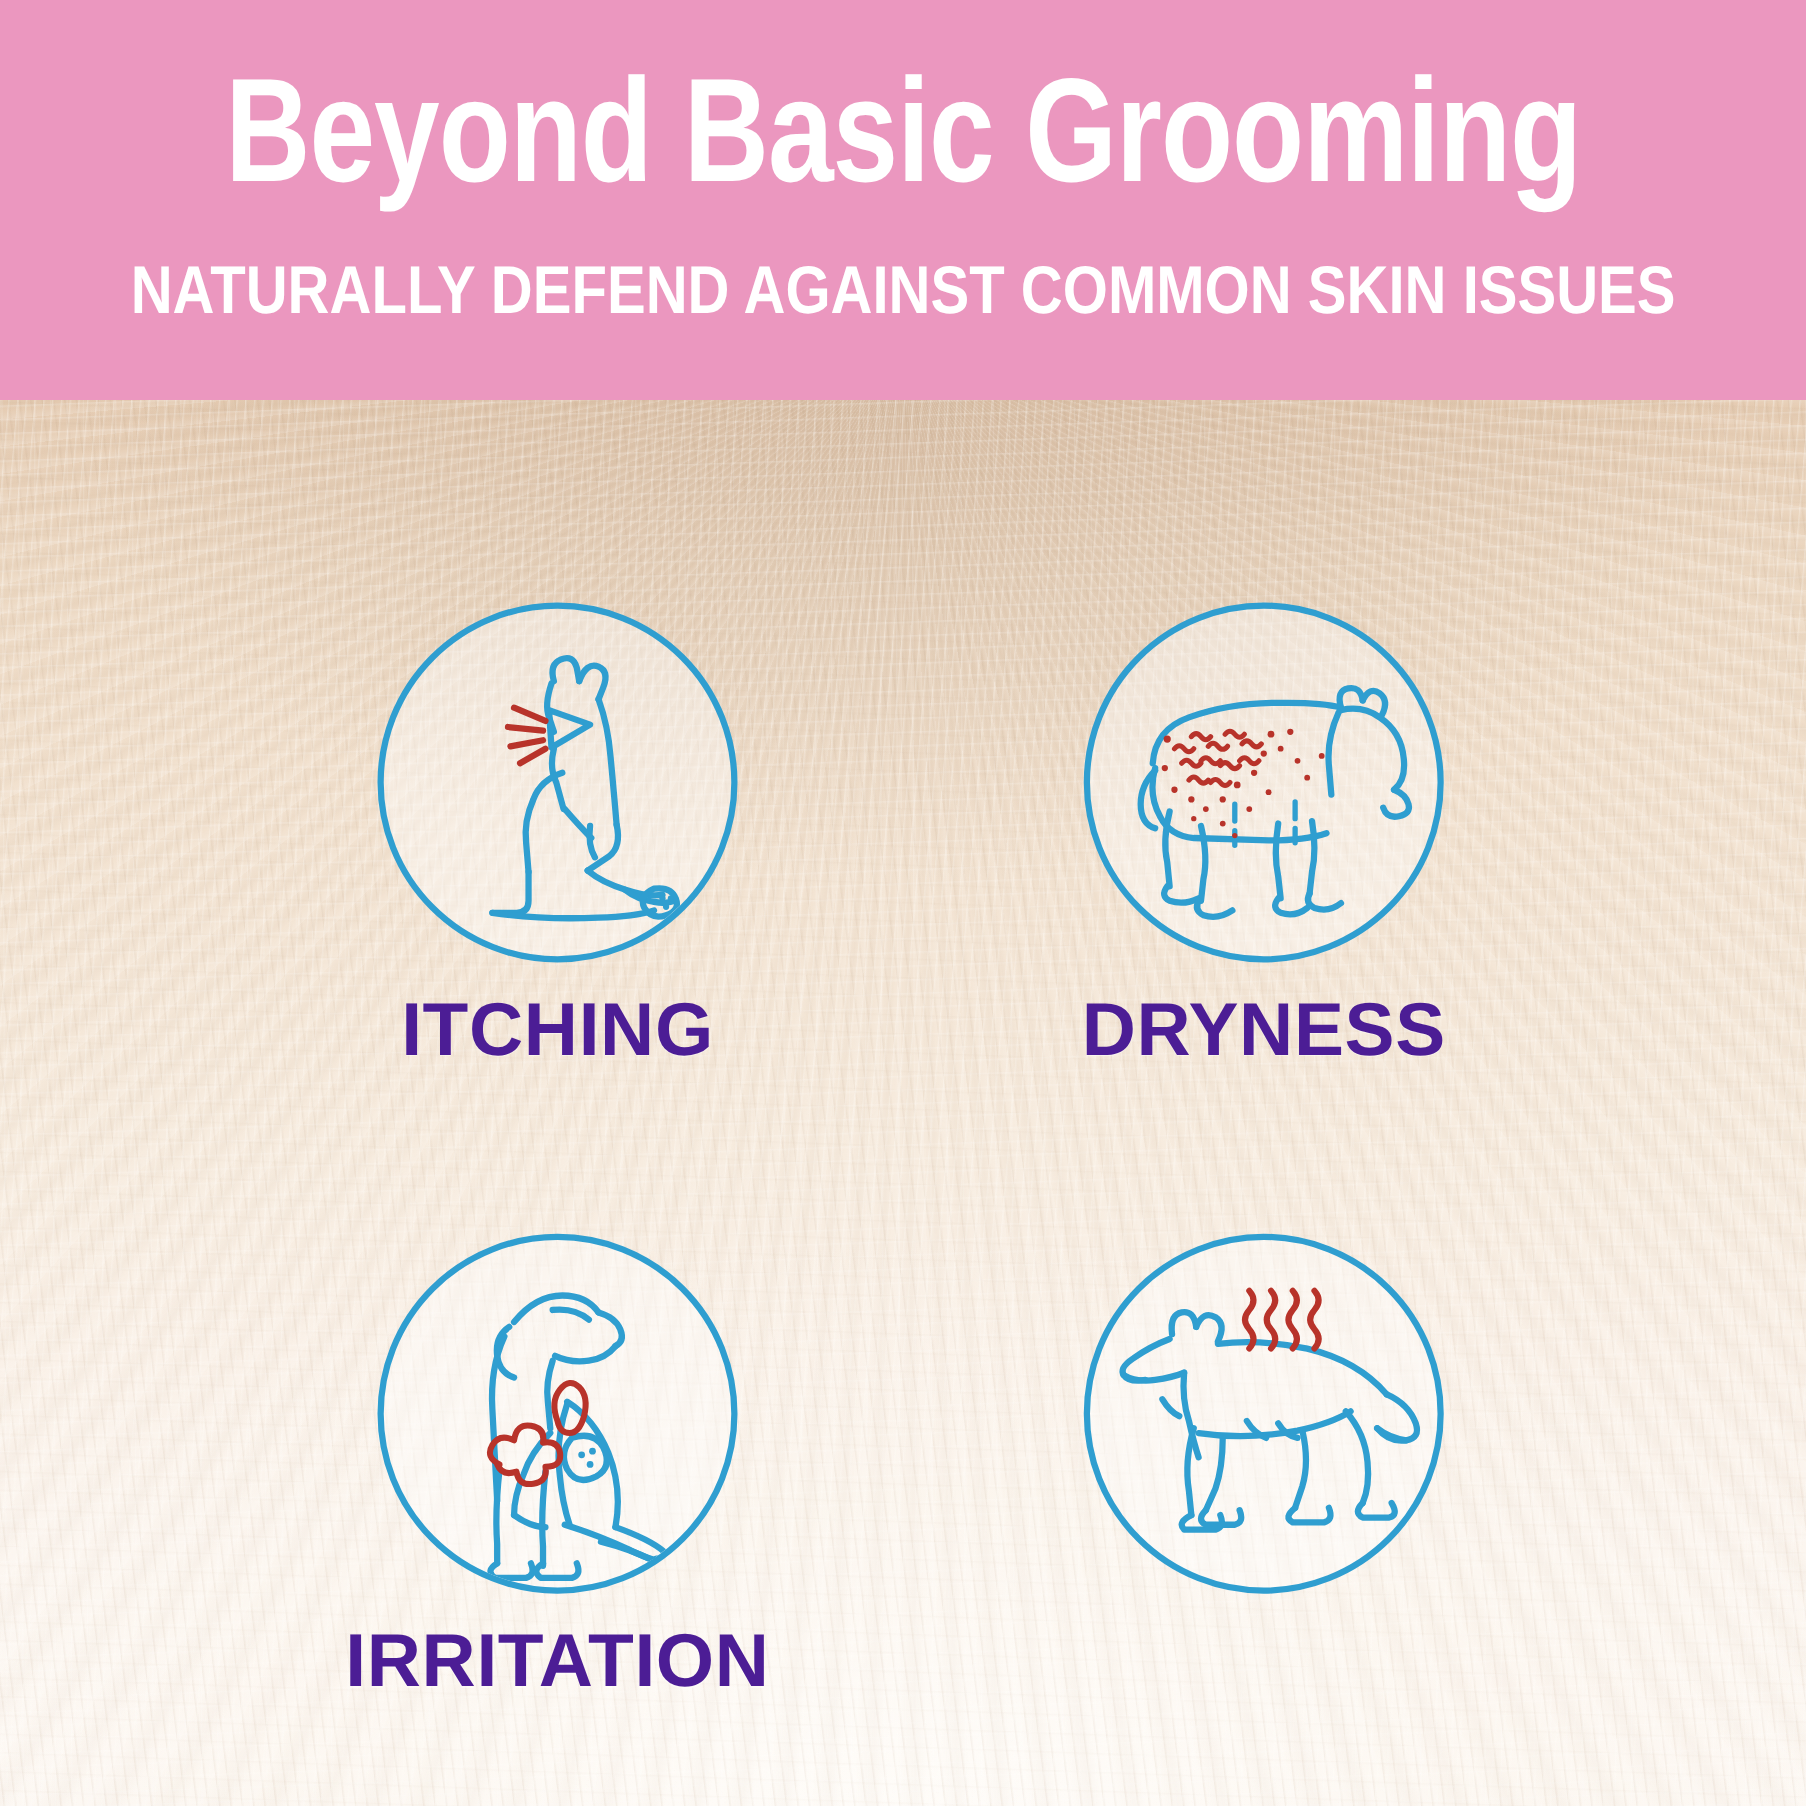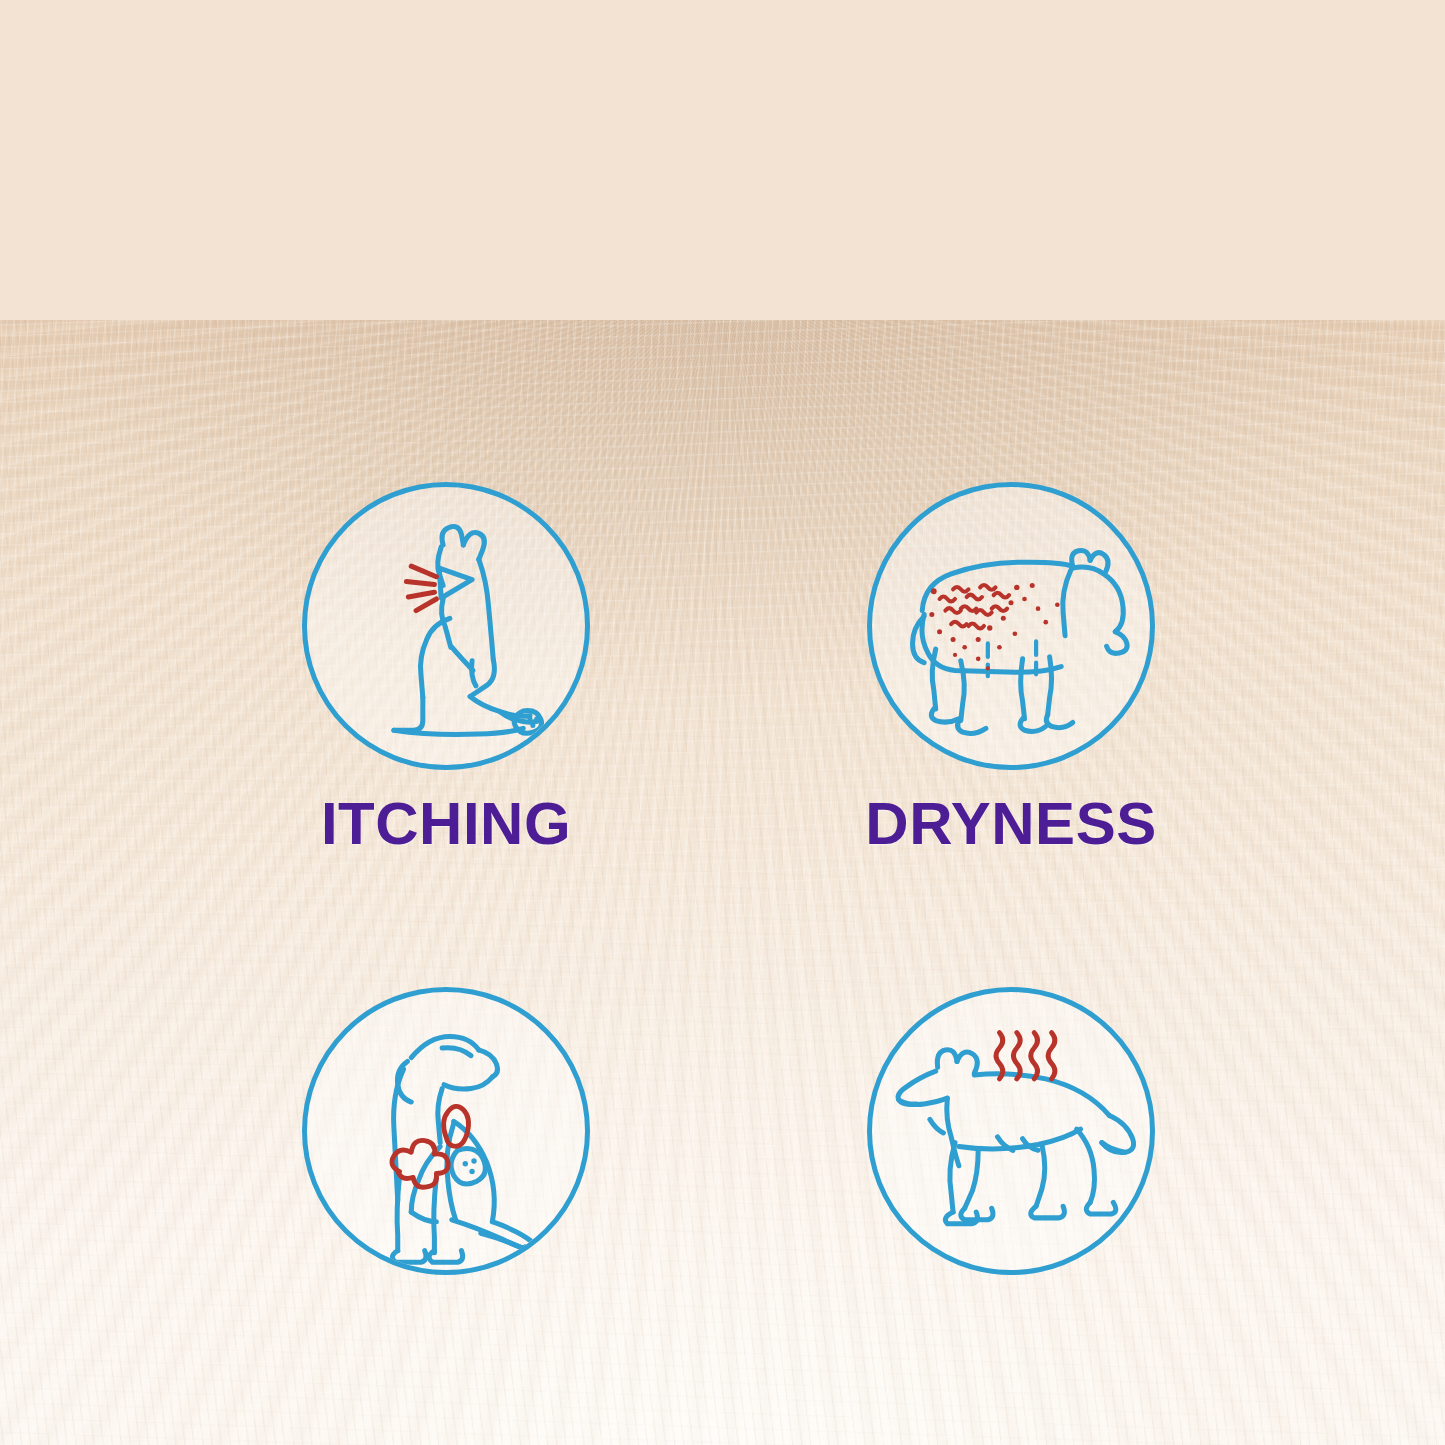--- a/index.html
+++ b/index.html
@@ -161,20 +161,24 @@
   #cell-itching    { left: 266px;  top: 482px;  }
   #cell-dryness    { left: 831px;  top: 482px;  }
   #cell-irritation { left: 266px;  top: 987px;  }
   #cell-odor       { left: 831px;  top: 987px;  }
 </style>
 </head>
 <body>
 
 <div id="canvas">
 
+  <div id="header-banner">
+    <div id="header-title">Beyond Basic Grooming</div>
+    <div id="header-subtitle">NATURALLY DEFEND AGAINST COMMON SKIN ISSUES</div>
+  </div>
 
   <div id="fur-area"></div>
 
   <div class="icon-cell" id="cell-itching">
     <div class="icon-circle">
       <svg viewBox="0 0 288 288">
         <g fill="none" stroke="#2f9ed0" stroke-width="5.2" stroke-linecap="round" stroke-linejoin="round">
 
           <path d="M141 60 q-4 -14 6 -18 q10 -4 13 7 l2 11"></path>
           <path d="M162 60 q6 -16 16 -12 q9 4 4 17 l-4 10"></path>
@@ -329,20 +333,21 @@
 
           <path d="M108 228 q14 10 26 10"></path>
         </g>
 
         <g fill="none" stroke="#b8332a" stroke-width="5" stroke-linejoin="round">
           <path d="M96 186 q-12 -6 -6 -16 q6 -10 18 -4 q2 -14 14 -12 q12 2 10 14 q12 -2 14 8 q2 12 -12 12 q2 12 -10 14 q-12 2 -14 -10 q-12 4 -16 -6 Z"></path>
           <path d="M144 150 q-6 -16 2 -26 q8 -10 16 -2 q8 8 4 24 q-4 14 -12 14 q-8 0 -10 -10 Z"></path>
         </g>
       </svg>
     </div>
+    <div class="icon-label">IRRITATION</div>
   </div>
 
   <div class="icon-cell" id="cell-odor">
     <div class="icon-circle">
       <svg viewBox="0 0 288 288">
         <g fill="none" stroke="#2f9ed0" stroke-width="5.2" stroke-linecap="round" stroke-linejoin="round">
 
           <path d="M68 78 q-2 -16 8 -18 q10 -2 12 12"></path>
           <path d="M88 72 q6 -14 16 -8 q9 6 2 20"></path>
 

